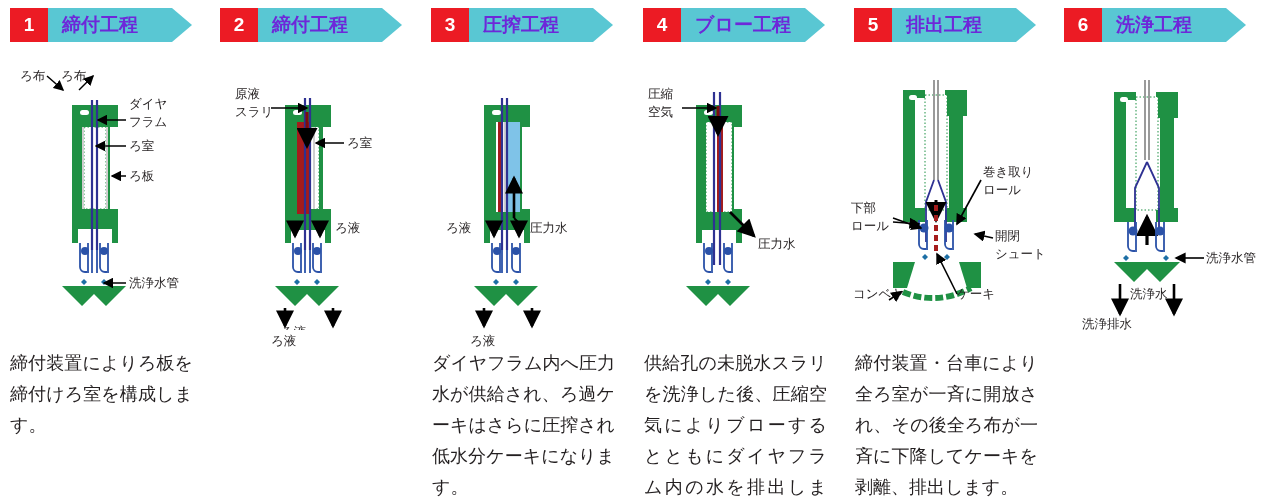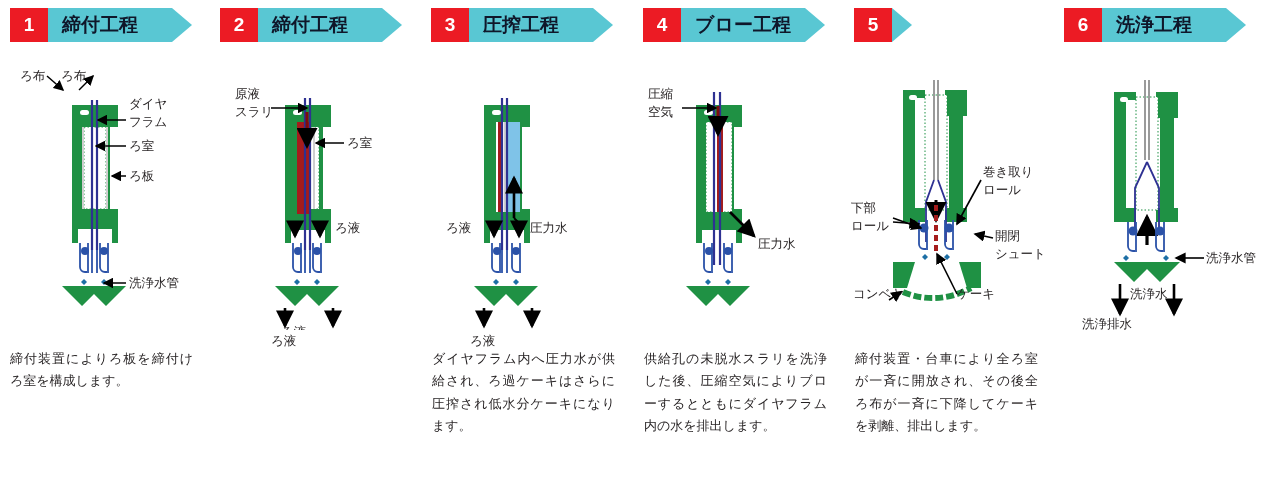--- a/index.html
+++ b/index.html
@@ -18,41 +18,41 @@
   .banner{
     position:absolute;top:8px;height:34px;width:182px;
     display:flex;align-items:stretch;
   }
   .banner .num{
     width:38px;background:#ec1b24;color:#ffffff;
     display:flex;align-items:center;justify-content:center;
     font-size:19px;font-weight:700;letter-spacing:0;
   }
   .banner .lbl{
-    flex:1;background:#59c7d3;color:#0f172a;
+    flex:1;background:#59c7d3;color:#6d28d9;
     display:flex;align-items:center;
     padding-left:14px;
     font-size:19px;font-weight:700;
     position:relative;
   }
   .banner .arrow{
     width:0;height:0;
     border-top:17px solid transparent;
     border-bottom:17px solid transparent;
     border-left:20px solid #59c7d3;
   }
 
   
   .panel{position:absolute;top:50px;height:280px;width:211px;}
   .diagram{position:absolute;left:0;top:0;width:211px;height:280px;}
 
   
   .caption{
     position:absolute;top:348px;width:183px;
-    font-size:13px;line-height:1.72;
+    font-size:18px;line-height:1.72;
     color:#231f20;
     text-align:justify;
     font-family:"DejaVu Sans","Liberation Sans",sans-serif;
   }
   svg{display:block;}
   text{font-family:"DejaVu Sans","Liberation Sans",sans-serif;fill:#231f20;}
 </style>
 </head>
 <body>
 
@@ -79,20 +79,21 @@
     </div>
 
     <div class="banner" style="left:643px;">
       <div class="num">4</div>
       <div class="lbl">ブロー工程</div>
       <div class="arrow"></div>
     </div>
 
     <div class="banner" style="left:854px;">
       <div class="num">5</div>
+      <div class="lbl">排出工程</div>
       <div class="arrow"></div>
     </div>
 
     <div class="banner" style="left:1064px;">
       <div class="num">6</div>
       <div class="lbl">洗浄工程</div>
       <div class="arrow"></div>
     </div>
 
   </div>

